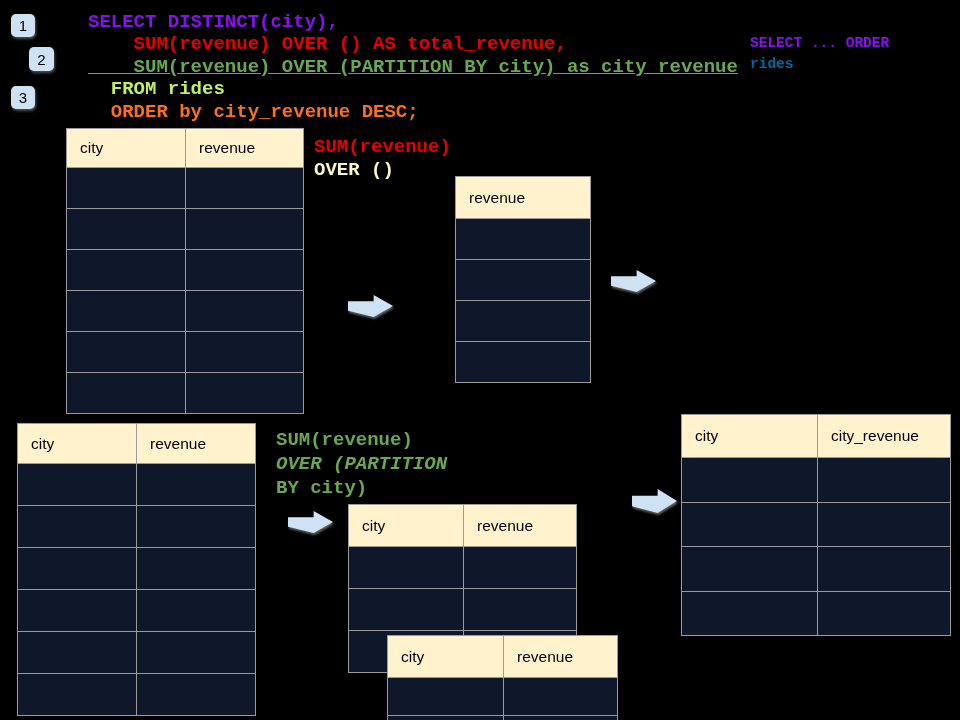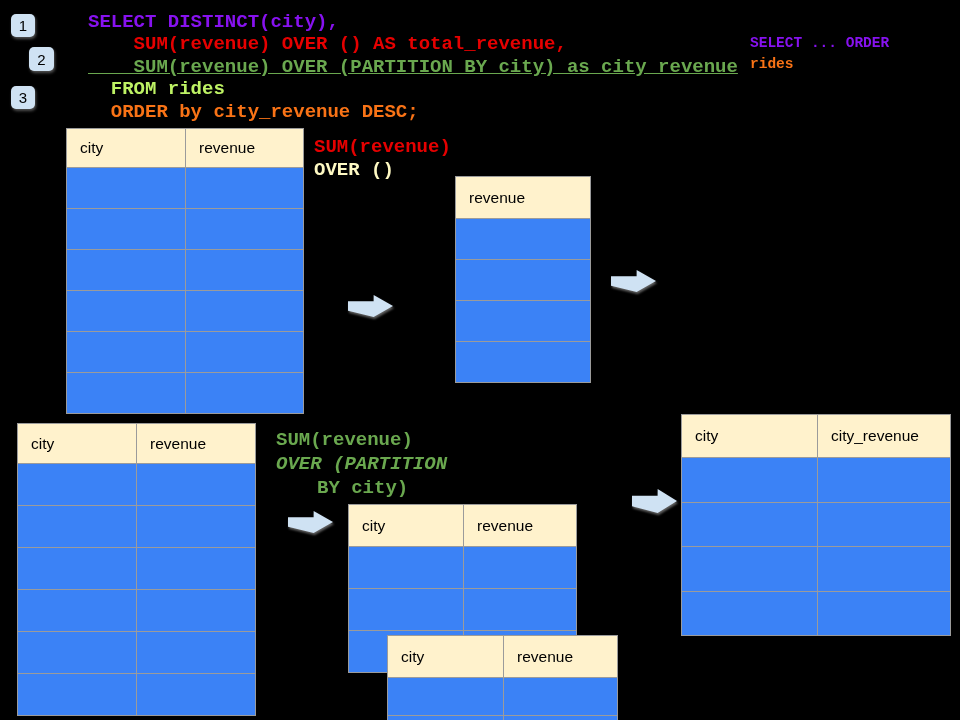--- a/index.html
+++ b/index.html
@@ -16,21 +16,21 @@
   #badge-2{left:29px;top:47px;width:25px;height:24px;}
   #badge-3{left:11px;top:86px;width:24px;height:23px;}
 
   .code{position:absolute;font-family:"Liberation Mono","DejaVu Sans Mono",monospace;
     font-weight:bold;white-space:pre;}
   #main-code{left:88px;top:11px;font-size:19px;line-height:22.4px;}
   #side-note{left:750px;top:33px;font-size:14.5px;line-height:21px;}
   #note-total{left:314px;top:136px;font-size:19px;line-height:23px;}
   #note-partition{left:276px;top:428px;font-size:19px;line-height:24px;}
 
-  .tbl{position:absolute;border-collapse:collapse;table-layout:fixed;background:#3b82f6;}
+  .tbl{position:absolute;border-collapse:collapse;table-layout:fixed;background:#0f172a;}
   .tbl th,.tbl td{border:1px solid var(--border);}
   .tbl th{background:var(--cream);color:#000;font:15.5px "Liberation Sans",sans-serif;
     font-weight:400;text-align:left;padding:0 0 0 13px;}
   .tbl td{padding:0;}
   .t-src-top{left:66px;top:128px;}  .t-src-top thead tr{height:39px;} .t-src-top tbody tr{height:41px;}
   .t-total{left:455px;top:176px;}   .t-total thead tr{height:42px;}   .t-total tbody tr{height:41px;}
   .t-src-bot{left:17px;top:423px;}  .t-src-bot thead tr{height:40px;} .t-src-bot tbody tr{height:42px;}
   .t-part{left:348px;top:504px;}    .t-part thead tr{height:42px;}    .t-part tbody tr{height:42px;}
   .t-overlay{left:387px;top:635px;} .t-overlay thead tr{height:42px;} .t-overlay tbody tr{height:38px;}
   .t-result{left:681px;top:414px;}  .t-result thead tr{height:43px;}  .t-result tbody tr{height:44.5px;}
@@ -52,28 +52,28 @@
   <div class="badge" id="badge-2">2</div>
   <div class="badge" id="badge-3">3</div>
 
   <div class="code" id="main-code"><span style="color: rgb(135, 18, 239);">SELECT DISTINCT(city),</span>
 <span style="color: rgb(230, 0, 0); margin-top: 32px;">    SUM(revenue) OVER () AS total_revenue,</span>
 <span style="color: rgb(106, 168, 79); text-decoration: underline;">    SUM(revenue) OVER (PARTITION BY city) as city_revenue</span>
 <span style="color: #bef264;">  FROM rides</span>
 <span style="color: #f97316;">  ORDER by city_revenue DESC;</span></div>
 
   <div class="code" id="side-note"><span style="color: rgb(135, 18, 239);">SELECT ... ORDER</span>
-<span style="color: #f97316;">rides</span></div>
+<span style="color: #0369a1;">rides</span></div>
 
   <div class="code" id="note-total"><span style="color: rgb(230, 0, 0);">SUM(revenue)</span>
 <span style="color: #fef9c3;">OVER ()</span></div>
 
   <div class="code" id="note-partition"><span style="color: rgb(106, 168, 79);">SUM(revenue)</span>
 <span style="color: rgb(106, 168, 79); font-style: italic;">OVER (PARTITION</span>
-<span style="color: rgb(106, 168, 79); margin-left: 41px;">BY city)</span></div>
+<span style="color: rgb(106, 168, 79);">BY city)</span></div>
 
   <table class="tbl t-src-top">
     <colgroup>
         <col style="width:119px">
         <col style="width:118px">
       </colgroup>
     <thead>
         <tr>
       <th>city</th>
       <th>revenue</th>

